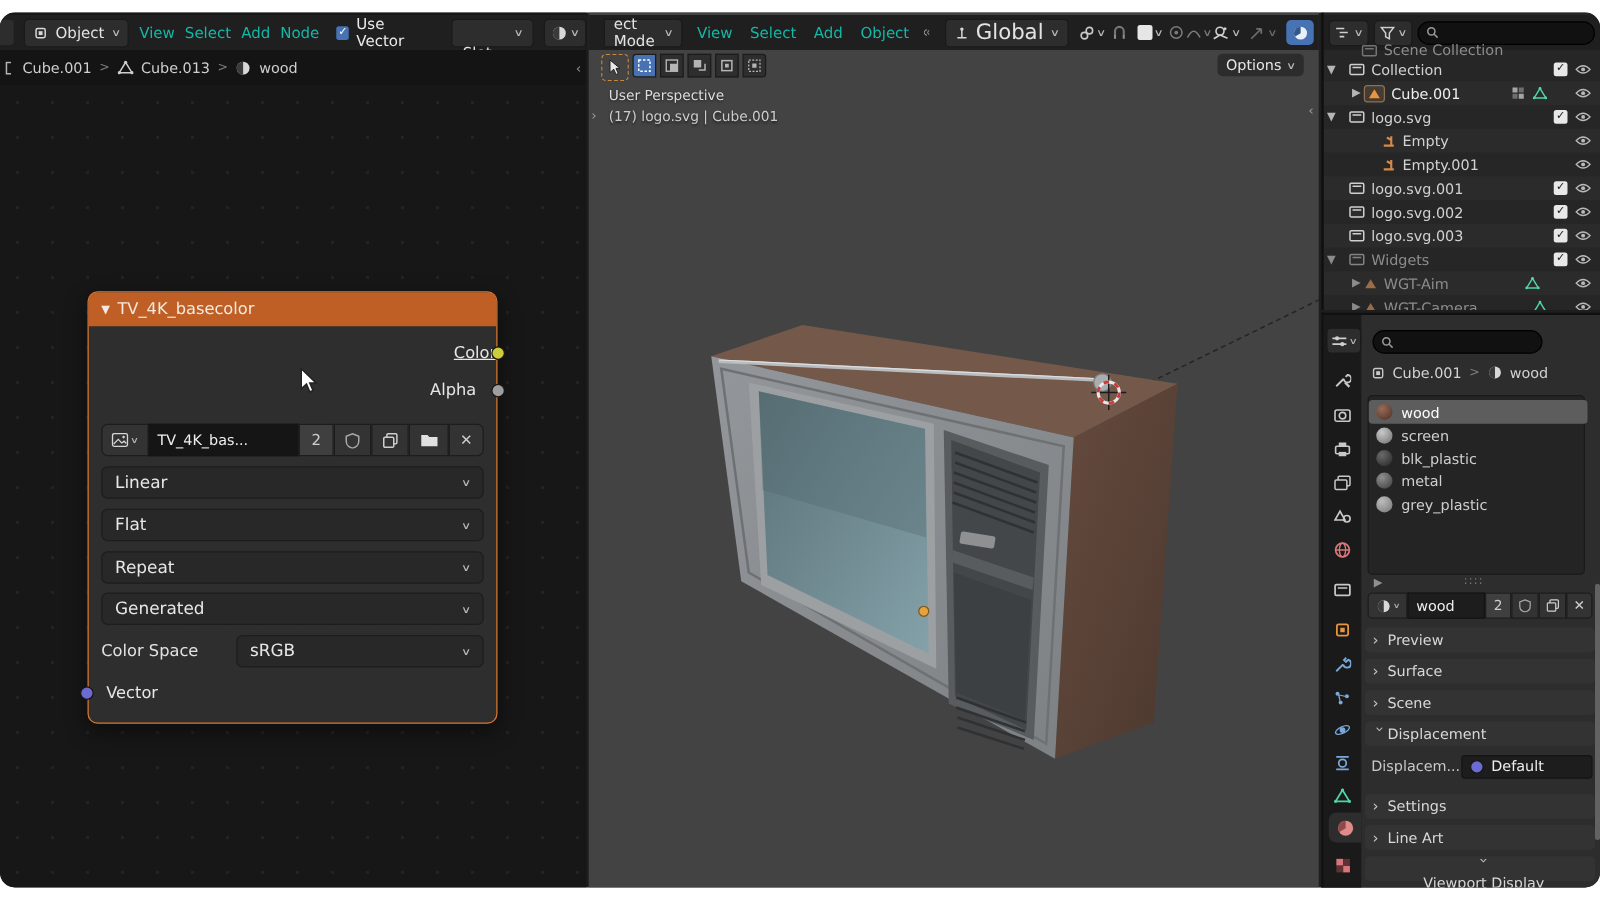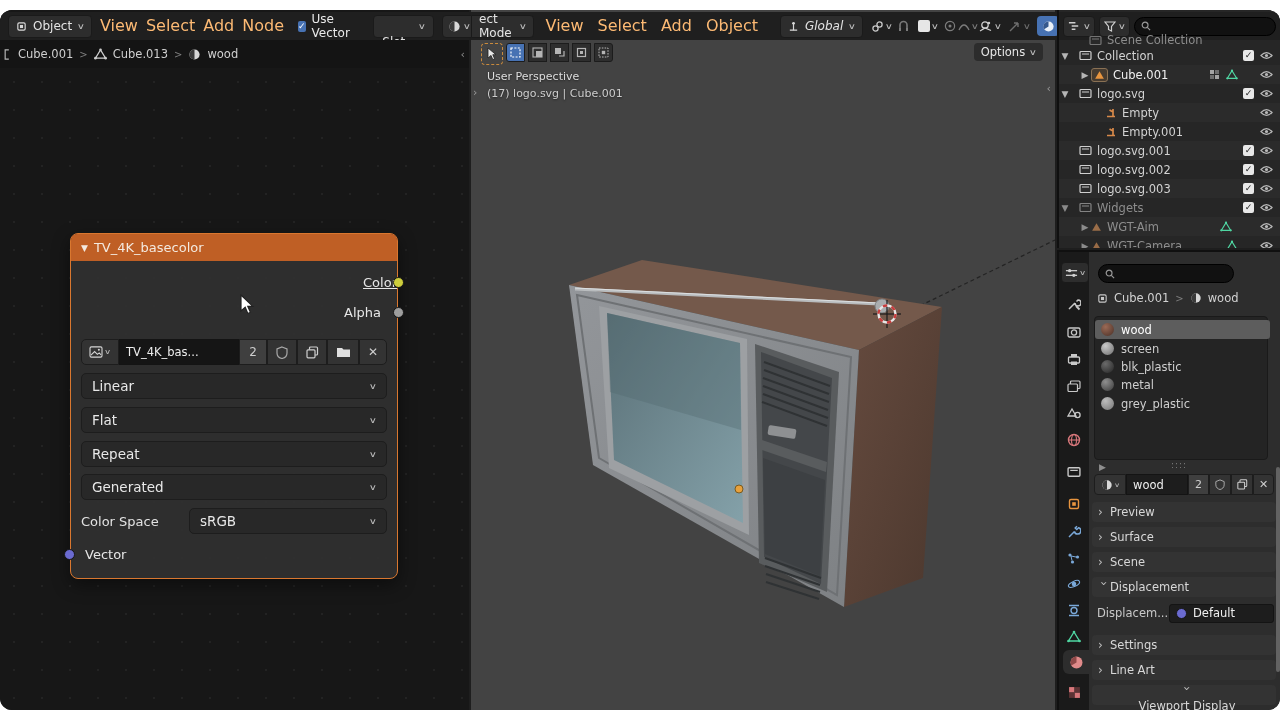--- a/index.html
+++ b/index.html
@@ -1,20 +1,20 @@
 <!DOCTYPE html>
 <html><head>
 <meta charset="utf-8">
 <style>
   html,body{margin:0;padding:0;width:1280px;height:720px;background:#fff;overflow:hidden;
     font-family:"DejaVu Sans", sans-serif; -webkit-font-smoothing:antialiased;}
   .abs{position:absolute;}
   #window{position:absolute;left:0;top:10px;width:1280px;height:700px;background:#1e1e1e;
     border-radius:12px;overflow:hidden;}
-  .menu{color:#fdba74;font-size:16px;line-height:28px;}
+  .menu{color:#14b8a6;font-size:12px;line-height:28px;}
   .btn{background:#2d2d2d;border:1px solid #1a1a1a;border-radius:4px;display:flex;align-items:center;color:#e3e3e3;}
   .chev{font-size:8px;color:#b9b9b9;transform:scaleX(1.4);display:inline-block;}
   .panel-chev{color:#c0c0c0;font-size:12px;display:inline-block;width:12px;}
   .rot90{transform:rotate(90deg);}
   svg{display:block;}
   
   #shader{left:0;top:0;width:469px;height:700px;background:#171717;}
   #shader .grid{left:0;top:58px;width:469px;height:642px;
     background-image:radial-gradient(#232323 1.2px, transparent 1.3px);background-size:28px 28px;}
   #shader-header{left:0;top:2px;width:469px;height:28px;background:#1f1f1f;display:flex;align-items:center;gap:8px;}
@@ -283,38 +283,38 @@
 
       <g>
         <line x1="416" y1="290" x2="416" y2="318" stroke="#1c1c1c" stroke-width="1.2"></line>
         <line x1="402" y1="304" x2="430" y2="304" stroke="#1c1c1c" stroke-width="1.2"></line>
         <circle cx="416" cy="304" r="8.5" fill="none" stroke="#e8e8e8" stroke-width="2.4"></circle>
         <circle cx="416" cy="304" r="8.5" fill="none" stroke="#c83c3c" stroke-width="2.4" stroke-dasharray="4.45 4.45"></circle>
       </g>
     </svg>
 
     <div id="view-header" class="abs">
-      <div class="btn" style="height:21px;padding:0 7px;gap:8px;margin-left:0;border-radius:0 4px 4px 0;">
+      <div class="btn" style="height:21px;padding:0 7px;gap:8px;margin-left:12px;border-radius:0 4px 4px 0;">
         <span style="font-size:12px;">ect Mode</span>
         <span class="chev">∨</span>
       </div>
       <span class="menu" style="margin-left:12px;">View</span>
       <span class="menu" style="margin-left:14px;">Select</span>
       <span class="menu" style="margin-left:14px;">Add</span>
       <span class="menu" style="margin-left:14px;">Object</span>
       <svg width="14" height="14" viewBox="0 0 14 14" style="margin-left:12px;">
           <path d="M6 2 A5 5 0 0 0 6 12 M10 3.2 A4 4 0 0 0 10 10.8" fill="none" stroke="#c8c8c8" stroke-width="1.4"></path>
         </svg>
       <div class="btn" style="height:21px;padding:0 7px;gap:6px;margin-left:10px;">
         <svg width="11" height="11" viewBox="0 0 12 12">
             <line x1="6" y1="10" x2="6" y2="3" stroke="#d8d8d8" stroke-width="1.3"></line>
             <line x1="2" y1="10" x2="10" y2="10" stroke="#d8d8d8" stroke-width="1.3"></line>
             <circle cx="6" cy="2.5" r="1.5" fill="#d8d8d8"></circle>
           </svg>
-        <span style="font-size:12px;font-style:italic;">Global</span>
+        <span style="font-size:17px;">Global</span>
         <span class="chev">∨</span>
       </div>
       <div style="display:flex;align-items:center;gap:2px;margin-left:8px;">
         <svg width="13" height="13" viewBox="0 0 13 13">
             <circle cx="4.5" cy="8.5" r="2.6" fill="none" stroke="#c8c8c8" stroke-width="1.3"></circle>
             <circle cx="8.5" cy="4.5" r="2.6" fill="none" stroke="#c8c8c8" stroke-width="1.3"></circle>
           </svg>
         <span class="chev">∨</span>
         <svg width="13" height="13" viewBox="0 0 13 13" style="opacity:.55;margin-left:3px;">
             <path d="M3 8 V5 A3.5 3.5 0 0 1 10 5 V8" fill="none" stroke="#bdbdbd" stroke-width="1.7"></path>

